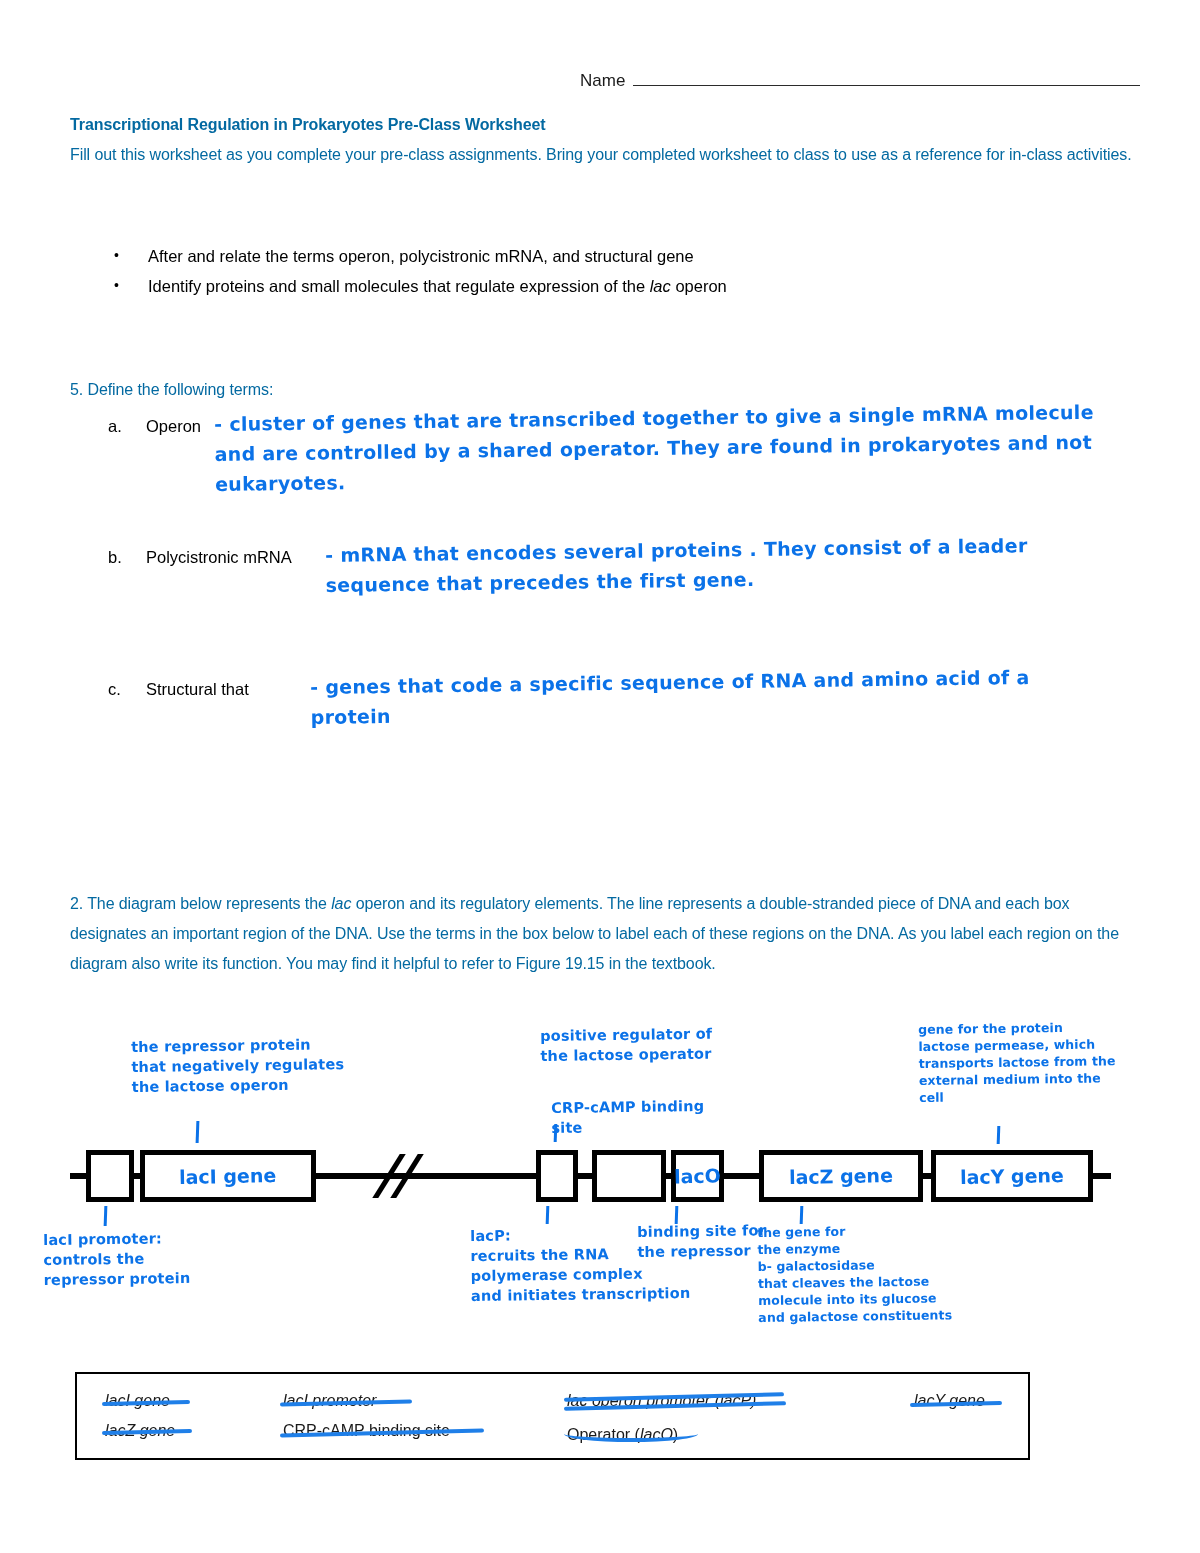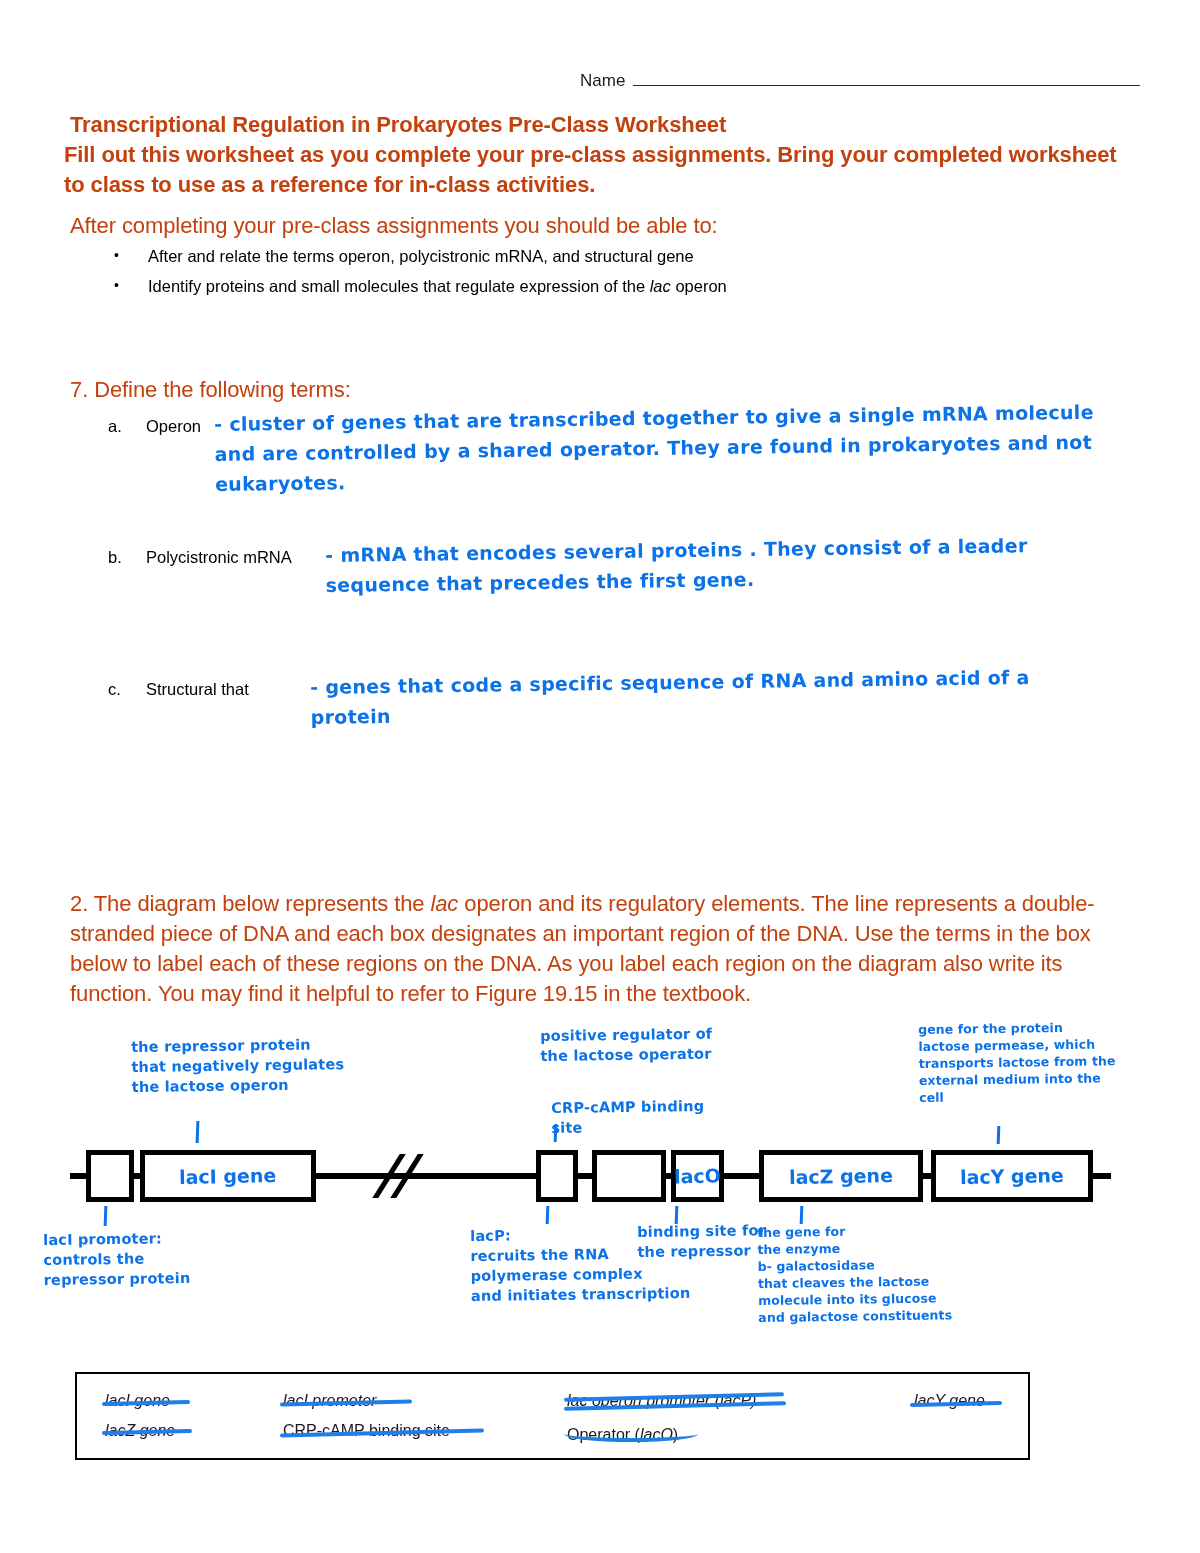--- a/index.html
+++ b/index.html
@@ -17,22 +17,22 @@
     width: 1200px;
     height: 1551px;
     background: #ffffff;
     overflow: hidden;
   }
 
   
   .p-text {
     position: absolute;
     font-family: "Liberation Sans", sans-serif;
-    color: #c2410c;
-    font-size: 22px;
+    color: #0369a1;
+    font-size: 16px;
     line-height: 30px;
     letter-spacing: -0.1px;
   }
   .bold { font-weight: bold; }
   .ital { font-style: italic; }
 
   .name-row {
     position: absolute;
     left: 580px;
     top: 68px;
@@ -200,32 +200,31 @@
 
 <div id="page">
 
   <div class="name-row">
     <span>Name</span>
     <span class="name-line"></span>
   </div>
 
   <div class="p-text bold" style="left:70px; top:110px; width:1060px;">Transcriptional Regulation in Prokaryotes Pre-Class Worksheet</div>
 
-  <div class="p-text" style="left:64px; top:140px; width:1062px;font-weight:bold;">Fill out this worksheet as you complete your pre-class assignments. Bring your completed worksheet to class to use as a reference for in-class activities.</div>
-
-  <div class="p-text" style="left:70px; top:211px; width:1060px;">After completing your pre-class assignments you should be able to:</div>
+  <div class="p-text" style="left:70px; top:140px; width:1062px;">Fill out this worksheet as you complete your pre-class assignments. Bring your completed worksheet to class to use as a reference for in-class activities.</div>
+
 
   <div class="block" style="top:241px;">
     <ul class="goals">
       <li><span>After and relate the terms operon, polycistronic mRNA, and structural gene</span></li>
       <li><span>Identify proteins and small molecules that regulate expression of the <i>lac</i> operon</span></li>
     </ul>
   </div>
 
-  <div class="p-text" style="left:70px; top:375px;">7. Define the following terms:</div>
+  <div class="p-text" style="left:70px; top:375px;">5. Define the following terms:</div>
 
   <div class="block" style="top:417px;">
     <div class="term-row">
       <span class="term-letter">a.</span>
       <span class="term-label">Operon</span>
     </div>
   </div>
   <div class="hw" style="left:214px; top:409px; width:940px;">- cluster of genes that are transcribed together to give a single mRNA molecule
    and are controlled by a shared operator. They are found in prokaryotes and not
    eukaryotes.</div>

